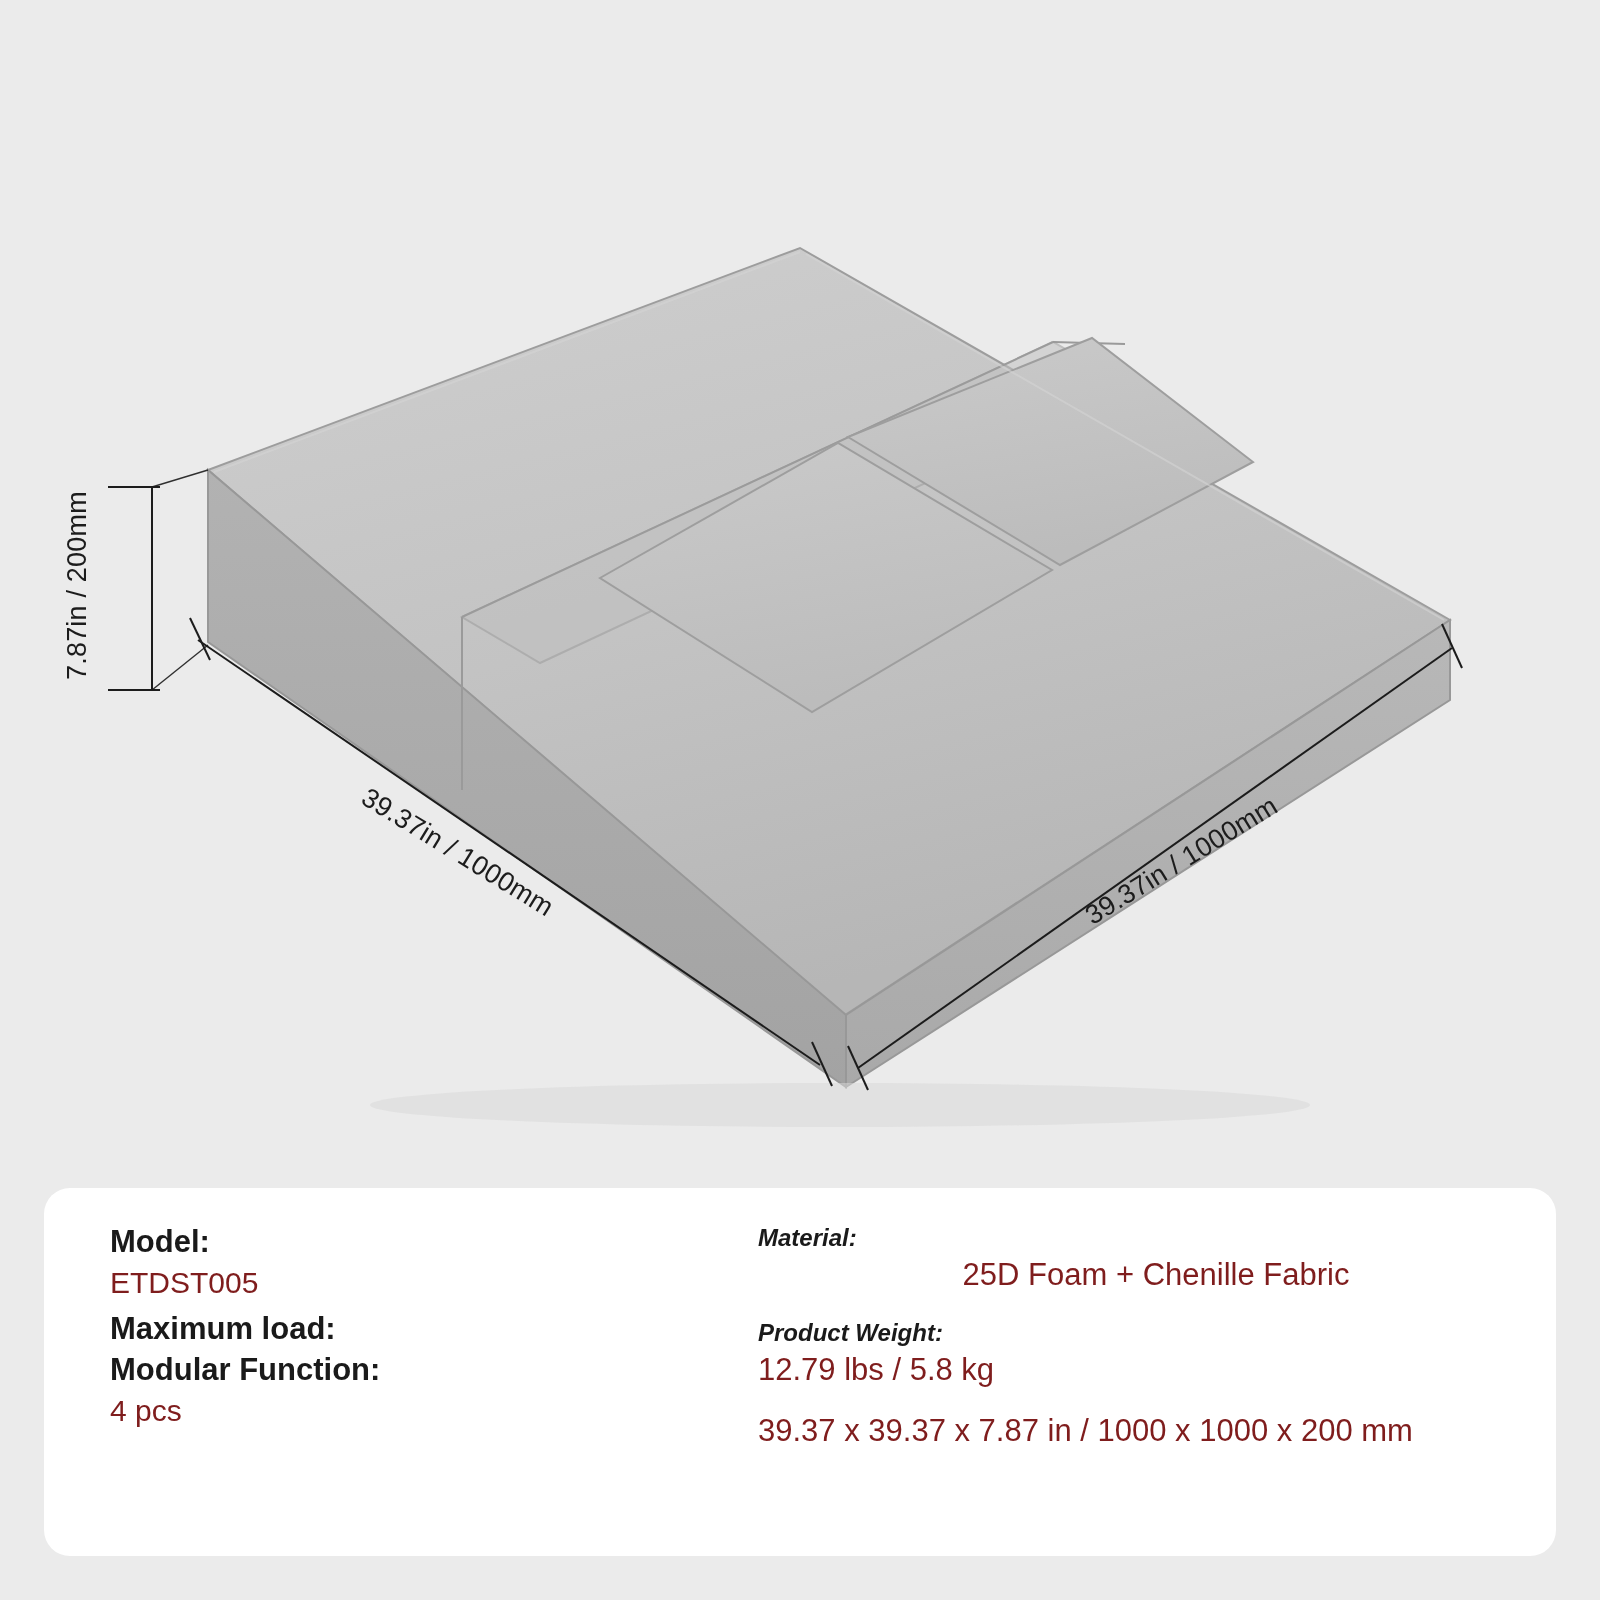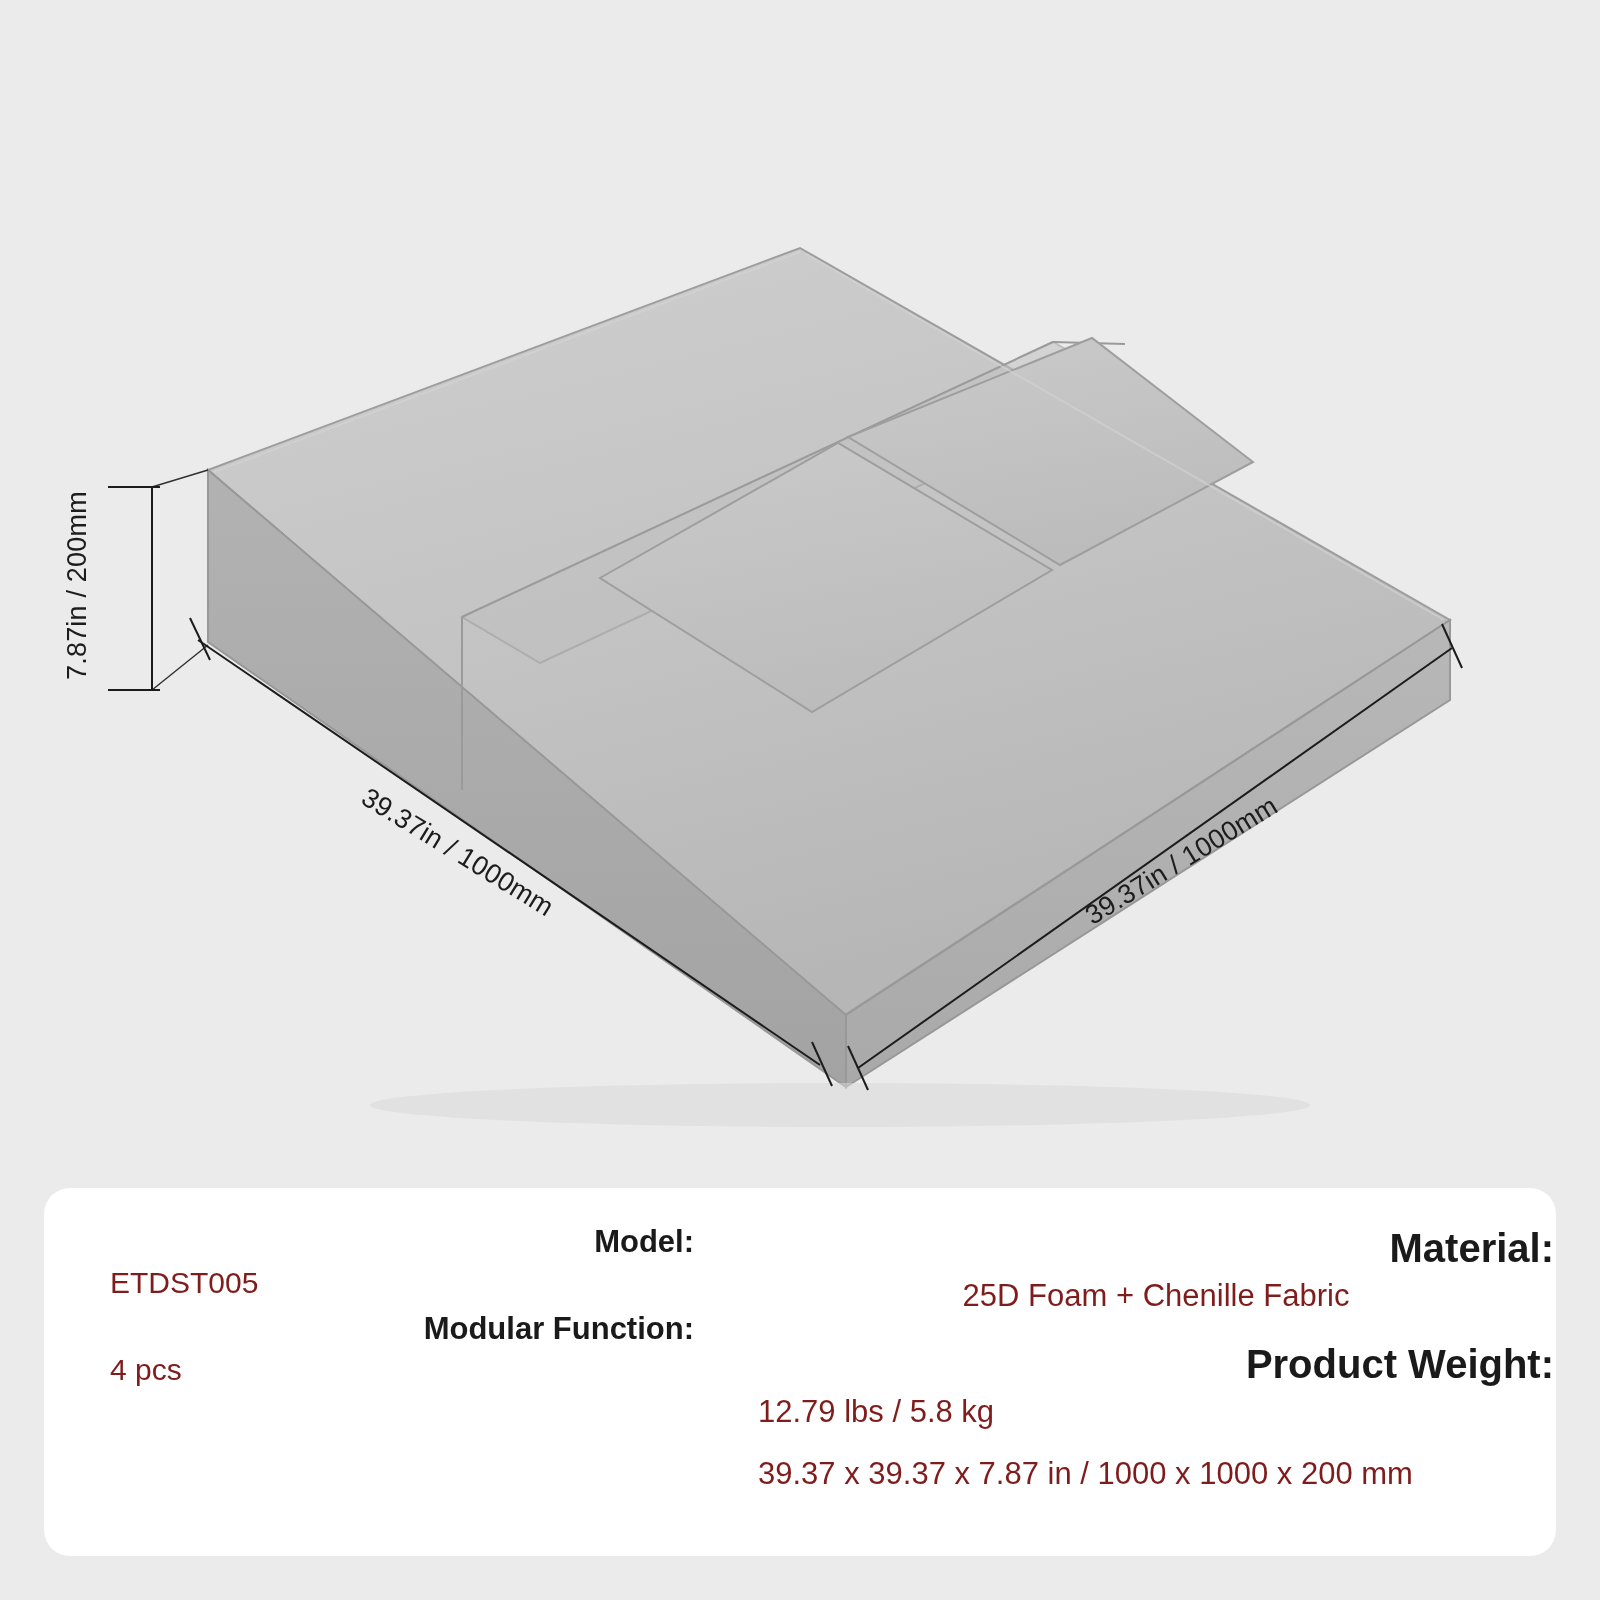--- a/index.html
+++ b/index.html
@@ -88,30 +88,29 @@
     width: 860px;
     padding-left: 64px;
   }
   .spec-key {
     font-size: 31px;
     font-weight: bold;
     color: #1a1a1a;
     line-height: 1.32;
     margin: 0;
     white-space: nowrap;
-    text-align: right;
   }
   .spec-val {
     font-size: 30px;
     color: #7f1d1d;
     line-height: 1.34;
     margin: 0 0 6px 0;
     white-space: nowrap;
   }
-  #spec-col-right .spec-key { font-size: 40px; }
+  #spec-col-right .spec-key { font-size: 24px; font-style: italic; }
   #spec-col-right .spec-val { font-size: 31px; margin-bottom: 20px; }
   #spec-col-right .spec-item:first-child .spec-val { margin-bottom: 22px; text-align: center; }
 </style>
 </head>
 <body>
 
 <div id="stage">
 
   <div id="product-area">
 
@@ -196,20 +195,21 @@
   </div>
 
   <div id="spec-panel">
 
     <div class="spec-col" id="spec-col-left">
       <div class="spec-item">
         <p class="spec-key">Model:</p>
         <p class="spec-val">ETDST005</p>
       </div>
       <div class="spec-item">
+        <p class="spec-key">Maximum load:</p>
       </div>
       <div class="spec-item">
         <p class="spec-key">Modular Function:</p>
         <p class="spec-val">4 pcs</p>
       </div>
     </div>
 
     <div class="spec-col" id="spec-col-right">
       <div class="spec-item">
         <p class="spec-key">Material:</p>

